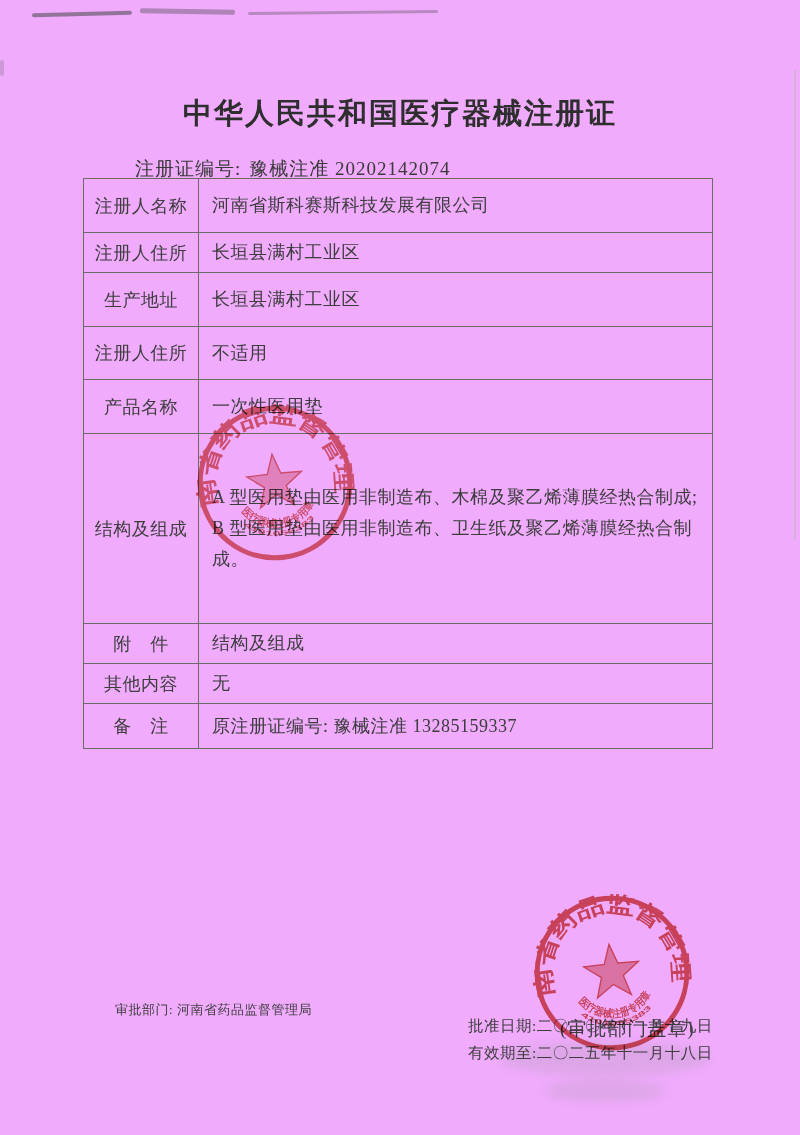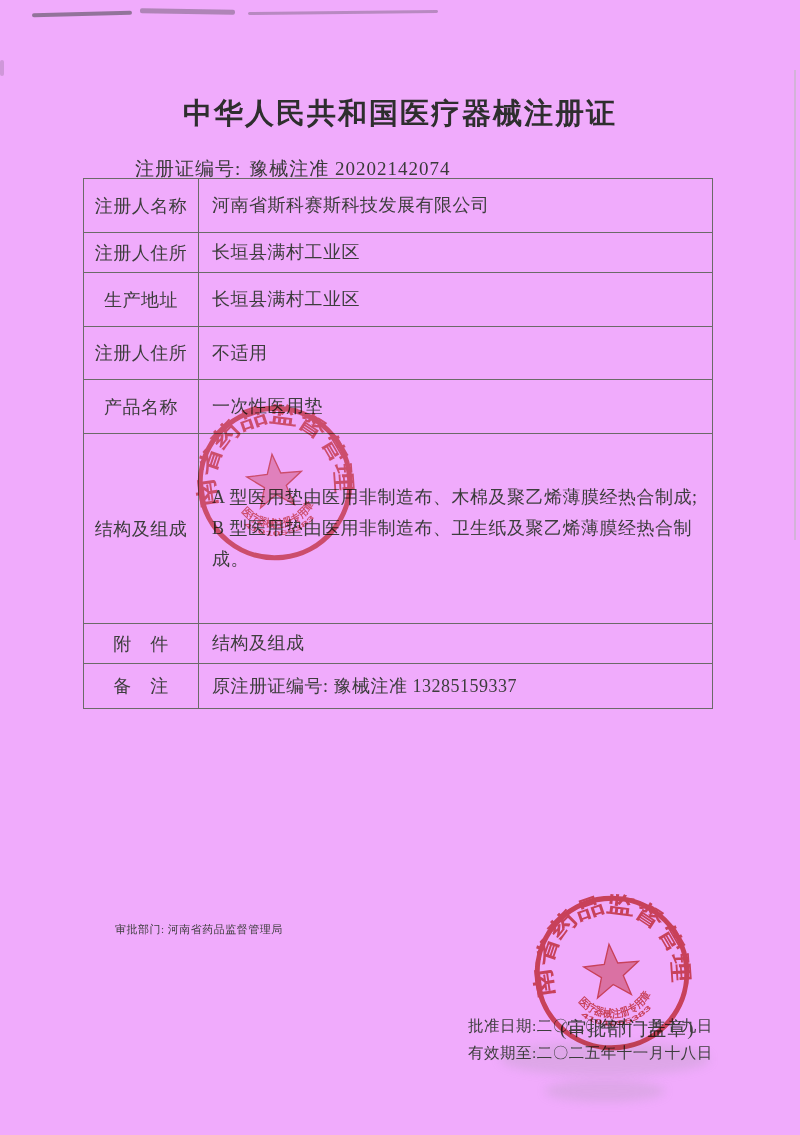--- a/index.html
+++ b/index.html
@@ -46,22 +46,22 @@
     border: 1px solid #6b6b68;
     font-size: 18px; letter-spacing: .5px;
     vertical-align: middle;
   }
   td.lbl { width: 115px; text-align: center; padding: 2px 4px; }
   td.val { padding: 2px 6px 2px 13px; line-height: 31px; }
   .h54{height:54px}.h55{height:40px}.h53{height:53px}.h58{height:58px}.h190{height:190px}.h45{height:45px}
   .val-inner7 { max-width: 486px; }
 
   .footer-left {
-    position: absolute; left: 115px; top: 922px;
-    font-size: 11px; letter-spacing: .5px;
+    position: absolute; left: 115px; top: 1001px;
+    font-size: 13px; letter-spacing: .5px;
   }
   .footer-right {
     position: absolute; left: 468px; top: 1012px;
     font-size: 15.5px; letter-spacing: .5px; line-height: 27px;
   }
   .seal-note { position: absolute; left: 560px; top: 1016px; font-size: 19px; letter-spacing: 1px; }
 
   .stamp {
     position: absolute; width: 170px; height: 170px;
     mix-blend-mode: multiply; pointer-events: none;
@@ -112,20 +112,24 @@
     </tr>
     <tr>
       <td class="lbl h190">结构及组成</td>
       <td class="val">A 型医用垫由医用非制造布、木棉及聚乙烯薄膜经热合制成; B 型医用垫由医用非制造布、卫生纸及聚乙烯薄膜经热合制成。</td>
     </tr>
     <tr>
       <td class="lbl h55">附　件</td>
       <td class="val">结构及组成</td>
     </tr>
     <tr>
+      <td class="lbl h55">其他内容</td>
+      <td class="val">无</td>
+    </tr>
+    <tr>
       <td class="lbl h45">备　注</td>
       <td class="val">原注册证编号: 豫械注准 13285159337</td>
     </tr>
   </tbody>
     </table>
 
   <div class="footer-left">
     <span>审批部门:</span>
     <span>河南省药品监督管理局</span>
   </div>

